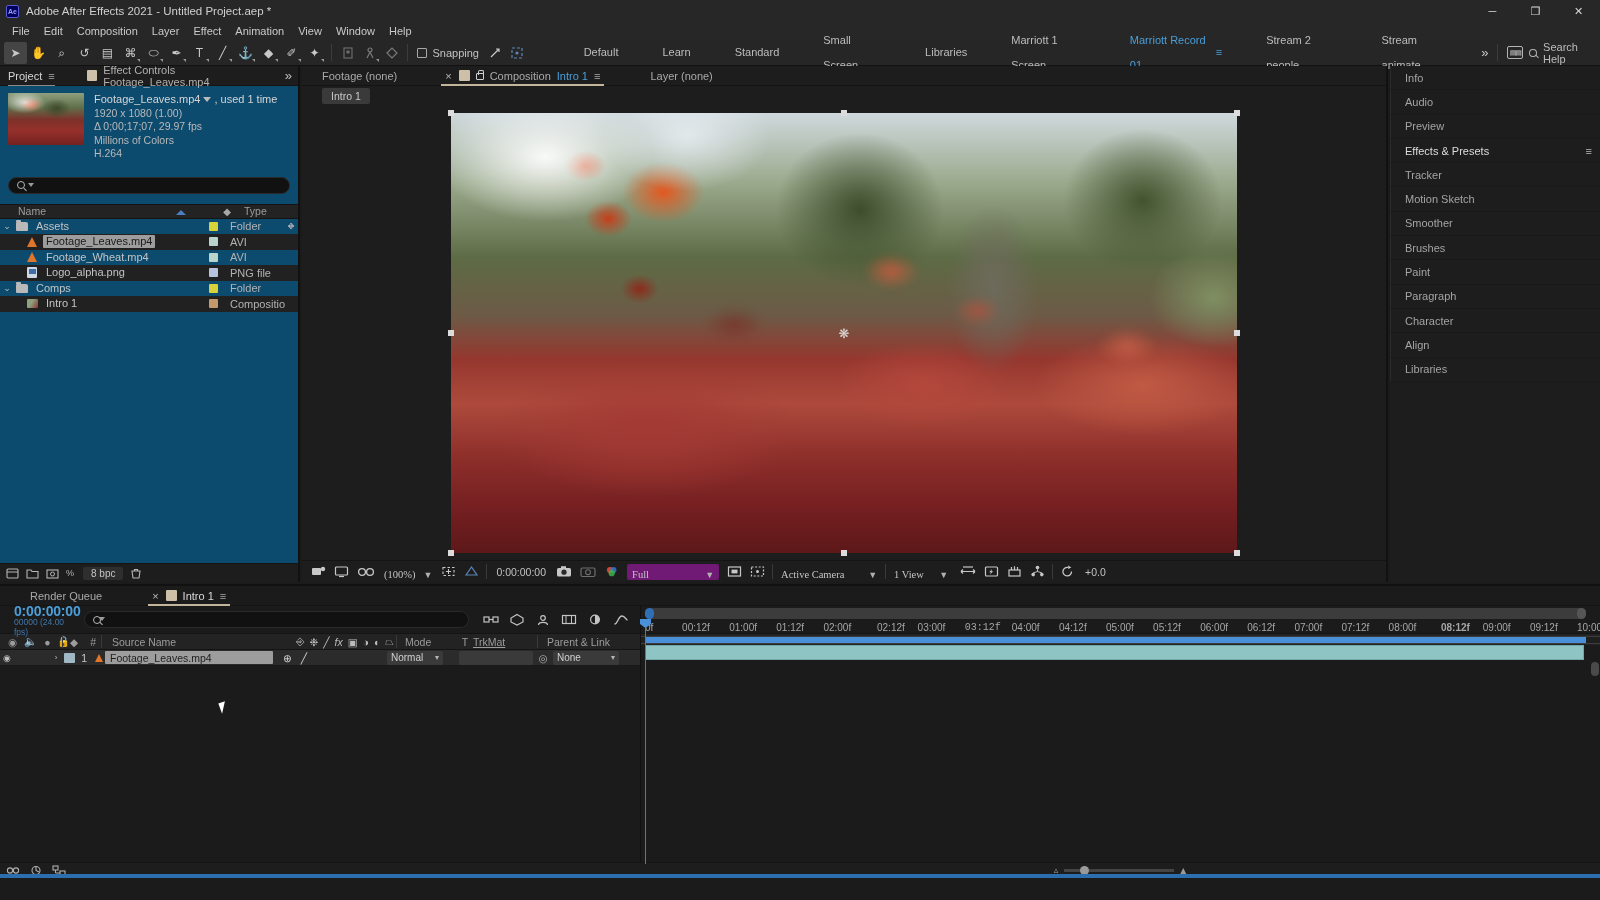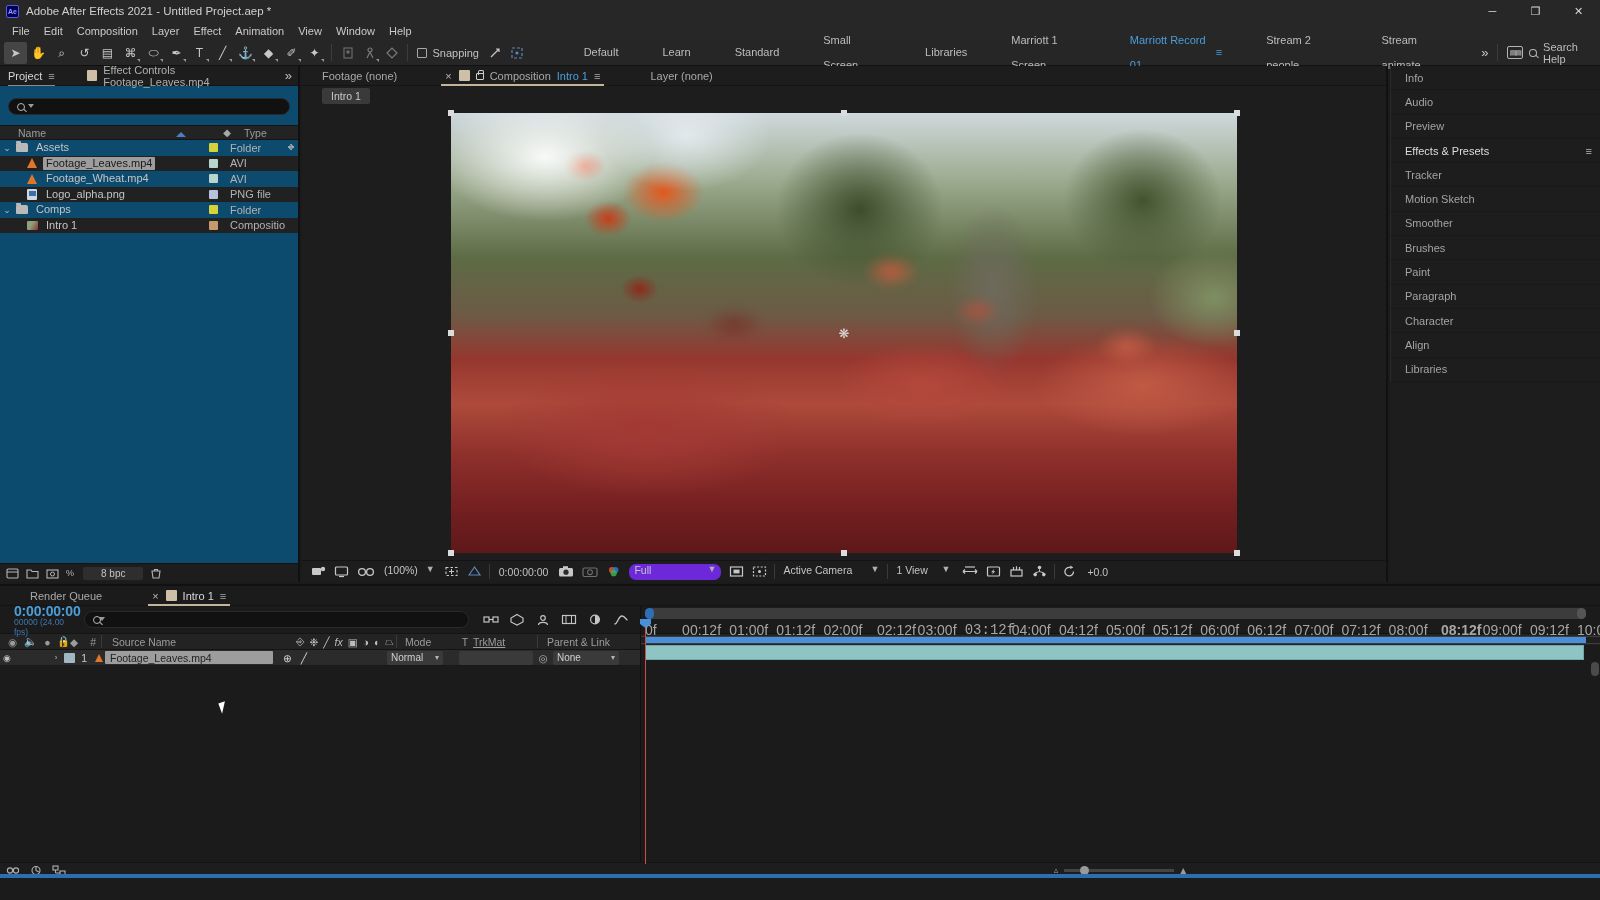--- a/index.html
+++ b/index.html
@@ -184,21 +184,21 @@
   .share-ic { width: 14px; color: #bbb; font-size: 9px; text-align:center;}
 
   .proj-bottom {
     position: absolute; bottom: 0; left: 0; right: 0; height: 19px;
     background: #1d1d1d; display: flex; align-items: center; gap: 7px;
     padding-left: 6px; border-top: 1px solid #141414;
   }
   .bbtn { color: #b6b6b6; font-size: 11px; display: flex; align-items: center; }
   .bpc {
     background: #2e2e2e; border-radius: 2px; font-size: 10px; color: #c4c4c4;
-    padding: 1px 18px; margin-left: 2px;
+    padding: 1px 8px; margin-left: 2px;
   }
 
   
   .comp-panel {
     position: absolute; left: 302px; top: 0; width: 1086px; height: 516px;
     background: #1d1d1d; border-right: 2px solid #111;
   }
   .comp-tabrow {
     height: 20px; display: flex; align-items: center; font-size: 11px;
     color: #a9a9a9; border-bottom: 1px solid #141414; background: #1d1d1d;
@@ -266,22 +266,22 @@
     text-align: center; opacity: .9;
   }
   .viewer-toolbar {
     position: absolute; bottom: 0; left: 0; right: 0; height: 22px;
     background: #1d1d1d; display: flex; align-items: center; gap: 0px;
     border-top: 1px solid #141414; padding-left: 5px; font-size: 10.5px;
     color: #bcbcbc;
   }
   .vt { display: flex; align-items: center; justify-content: center; height: 20px; padding: 0 4px; color:#c8c8c8;}
   .vsel {
-    display: flex; align-items: flex-start; justify-content: space-between;
-    height: 16px; padding: 0 5px; color: #c5c5c5; min-width: 40px;
+    display: flex; align-items: flex-end; justify-content: space-between;
+    height: 16px; padding: 0 5px; color: #c5c5c5; min-width: 40px; font-family: Liberation Serif, serif;
   }
   .vsel .dn { font-size: 9px; color: #b0b0b0; margin-left: 8px; }
   .vsep { width: 1px; height: 15px; background: #3a3a3a; margin: 0 3px; }
   .vfield { color: #c2c2c2; padding: 0 6px; }
 
   
   .right-panel {
     position: absolute; left: 1390px; top: 0; width: 210px; height: 516px;
     background: #1d1d1d;
   }
@@ -363,21 +363,21 @@
     background: #3c3c3c; border-radius: 6px;
   }
   .tl-nav .knob-l, .tl-nav .knob-r {
     position: absolute; top: 0; width: 9px; height: 11px; background: #2f6fb5;
     border-radius: 6px;
   }
   .tl-nav .knob-l { left: 0; }
   .tl-nav .knob-r { right: 0; background: #555; }
   .tl-ruler {
     position: absolute; top: 15px; left: 0; right: 0; height: 15px;
-    font-size: 14px; color: #a6a6a6;
+    font-size: 10px; color: #a6a6a6;
   }
   .tick { position: absolute; top: 1px; }
   .tl-work {
     position: absolute; top: 30px; left: 0; right: 0; height: 8px;
     background: #1f1f1f; border-top: 1px solid #3d3d3d; border-bottom: 1px solid #3d3d3d;
   }
   .tl-bar {
     position: absolute; top: 31px; left: 4px; right: 14px; height: 6px;
     background: #4a90d9;
   }
@@ -550,20 +550,32 @@
           <span>Project</span>
           <span class="hamb">≡</span>
         </div>
         <div class="ptab" style="margin-left:16px">
           <span class="sq-icon"></span>
           <span>Effect Controls Footage_Leaves.mp4</span>
         </div>
         <span class="chev2">»</span>
       </div>
 
+      <div class="proj-info">
+        <div class="thumb"></div>
+        <div class="proj-meta">
+          <div class="name">
+            <span>Footage_Leaves.mp4</span><span class="tri-down"></span><span>, used 1 time</span>
+          </div>
+          <div>1920 x 1080 (1.00)</div>
+          <div>Δ 0;00;17;07, 29.97 fps</div>
+          <div>Millions of Colors</div>
+          <div>H.264</div>
+        </div>
+      </div>
 
       <div class="proj-search">
         <div class="magnifier"></div>
         <span class="tri-down" style="border-top-color:#9a9a9a;border-left-width:3px;border-right-width:3px;border-top-width:4px;margin-left:-2px"></span>
         <span title=""></span>
       </div>
 
       <div class="col-head">
         <div class="col-name">
           <span>Name</span>
@@ -765,21 +777,21 @@
               <circle cx="8" cy="7.2" r="2.4" fill="none" stroke="#6f6f6f" stroke-width="1.1"></circle>
             </svg>
         </div>
         <div class="vt">
           <svg width="15" height="13" viewBox="0 0 15 13">
               <circle cx="6" cy="5" r="3.1" fill="#d4442e"></circle>
               <circle cx="9.4" cy="5" r="3.1" fill="#2e7ad4" opacity=".85"></circle>
               <circle cx="7.7" cy="8.2" r="3.1" fill="#3fb24a" opacity=".85"></circle>
             </svg>
         </div>
-        <div class="vsel" style="min-width:92px;background:#6d28d9;border-radius:7px;margin-left:4px">
+        <div class="vsel" style="min-width:92px;background:#701a75;border-radius:2px;margin-left:4px">
           <span>Full</span>
           <span class="dn">▼</span>
         </div>
         <div class="vt" style="margin-left:4px">
           <svg width="15" height="13" viewBox="0 0 15 13">
               <rect x="1.5" y="2" width="12" height="9" fill="none" stroke="#c8c8c8" stroke-width="1.2"></rect>
               <rect x="4.5" y="4.6" width="6" height="3.8" fill="#c8c8c8"></rect>
             </svg>
         </div>
         <div class="vt">

